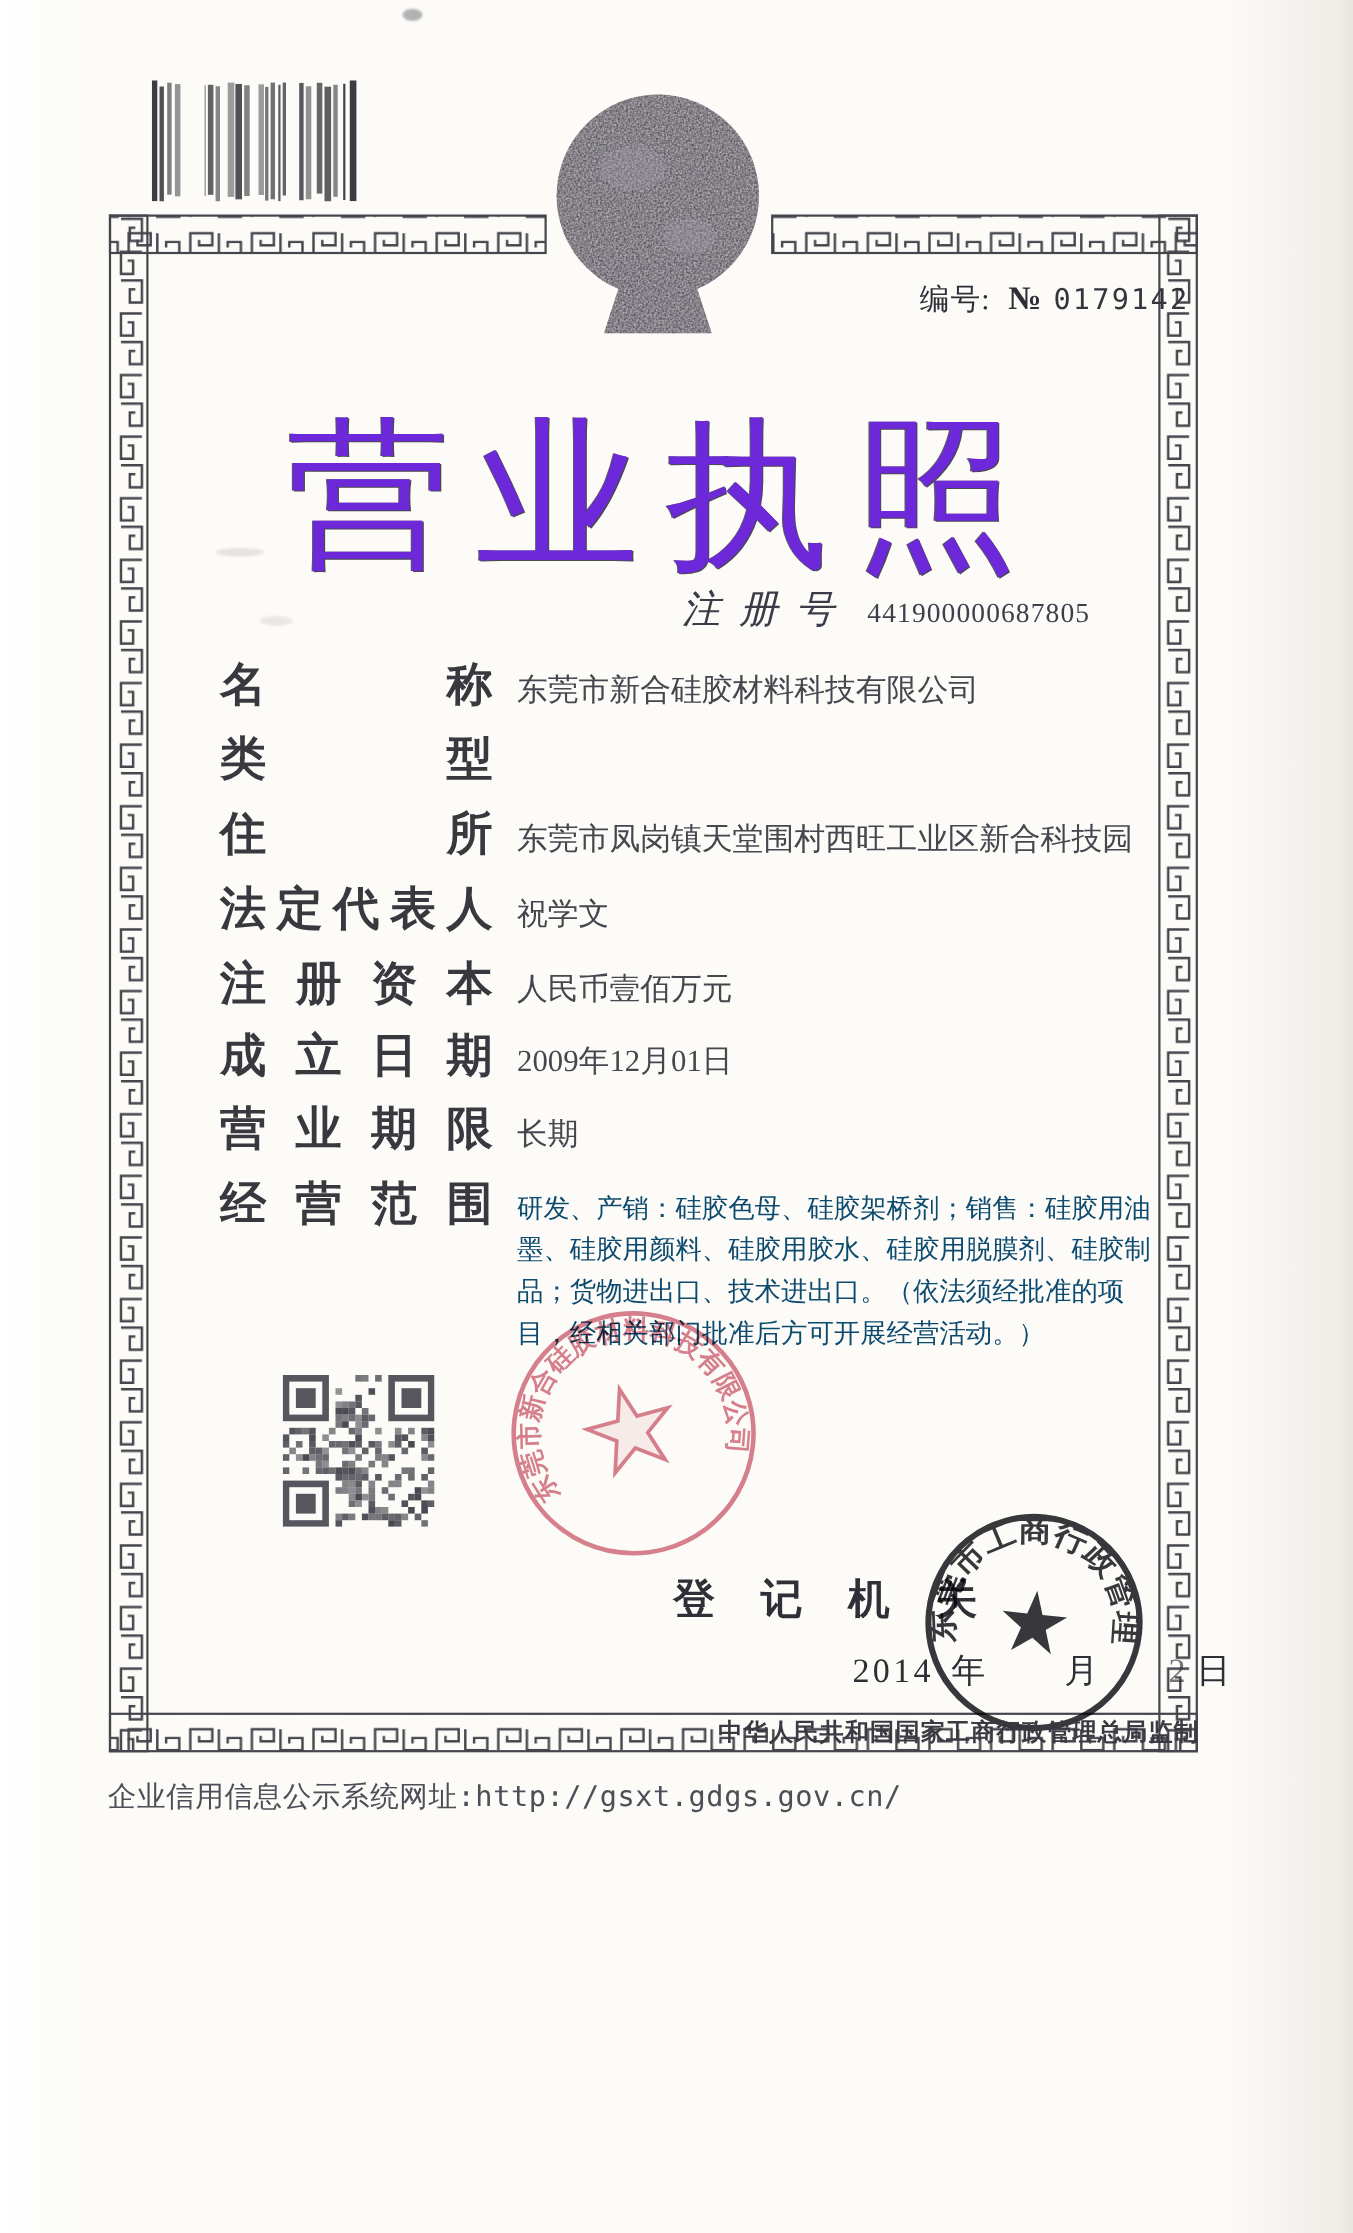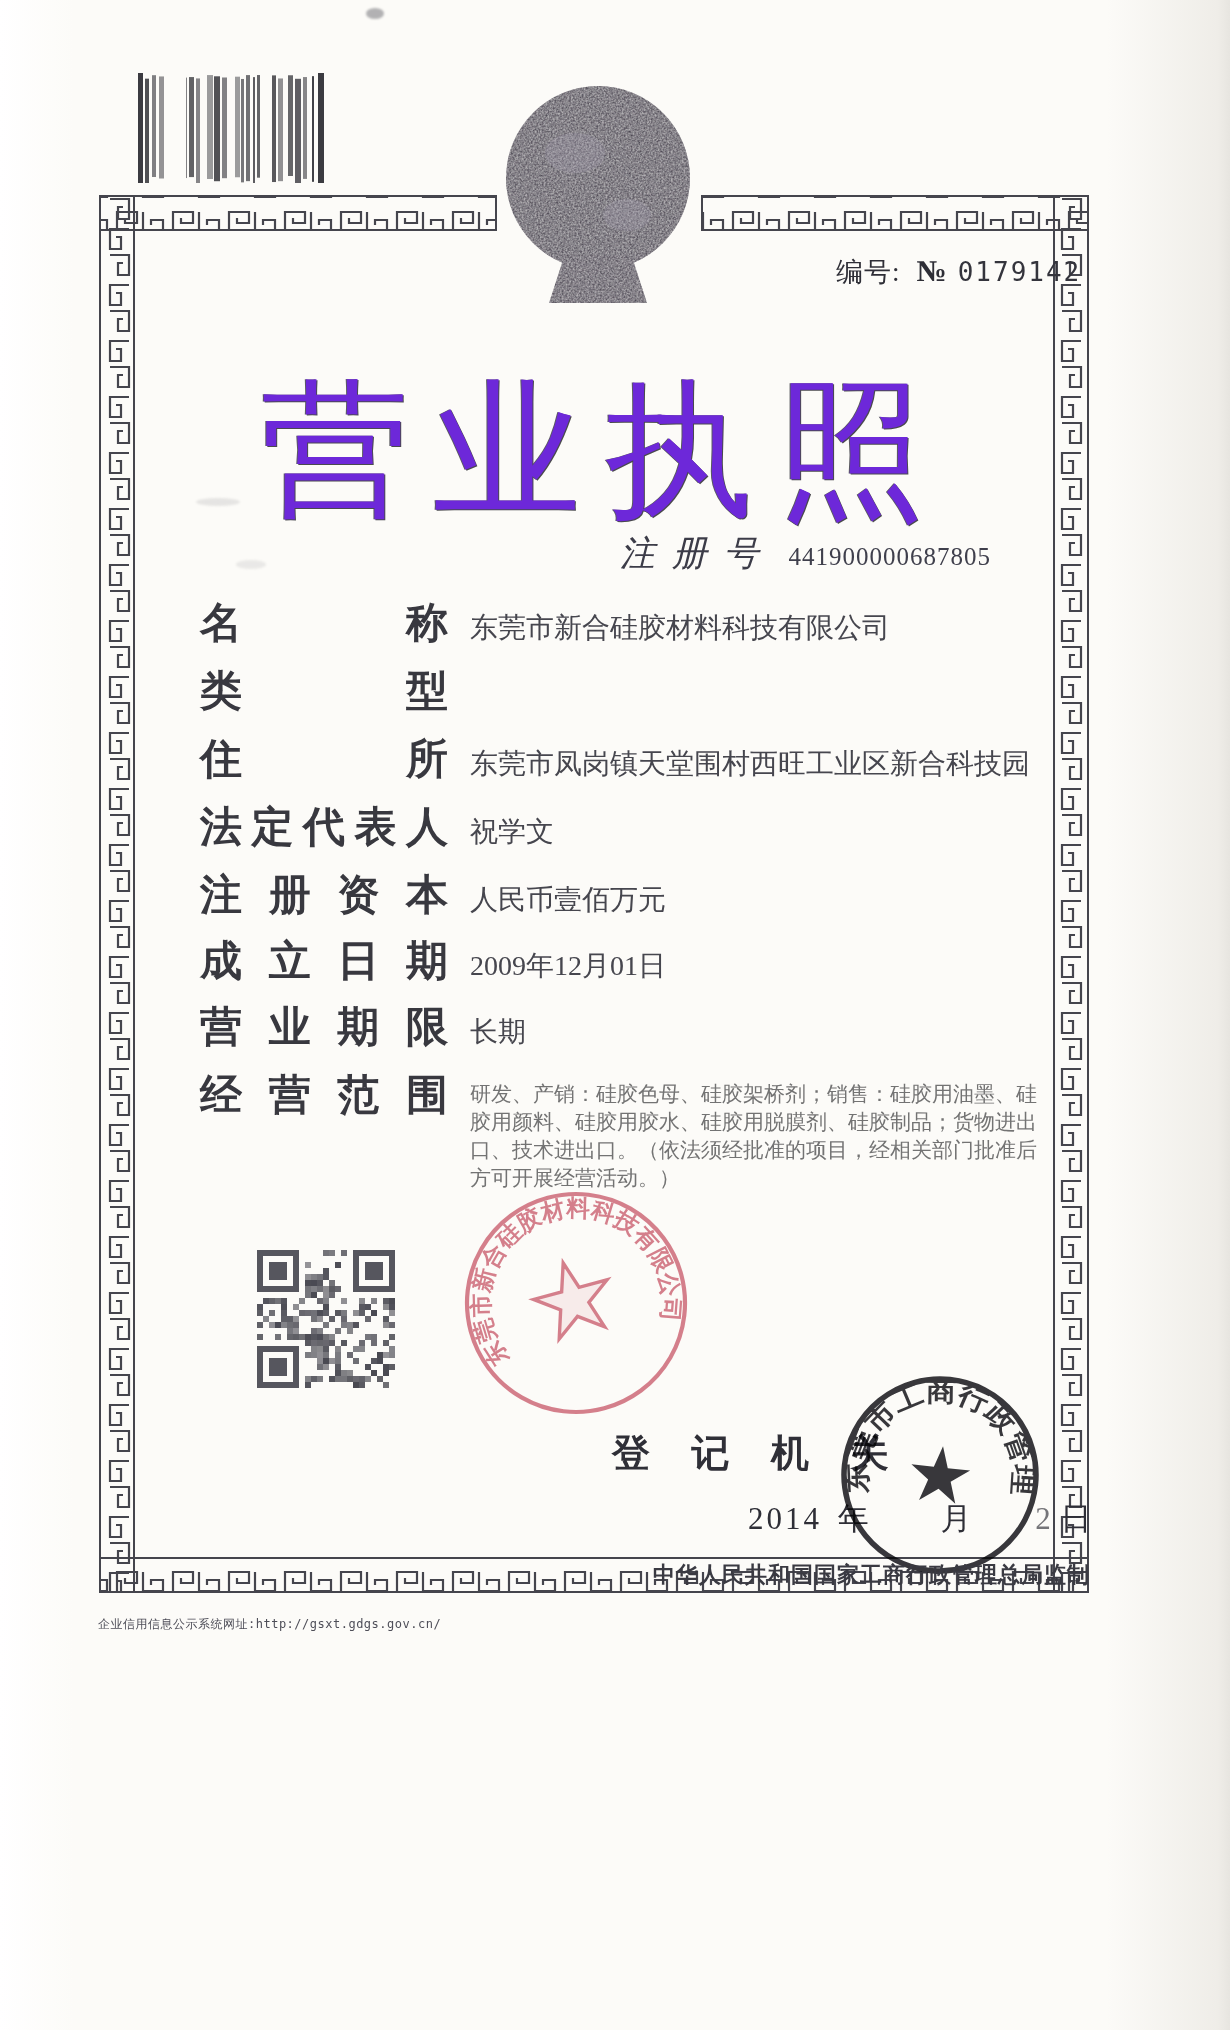--- a/index.html
+++ b/index.html
@@ -22,31 +22,31 @@
   
   #registration-line{left:620px;top:530px;white-space:nowrap;}
   #registration-line .lab{font-size:35px;color:#3c3c48;letter-spacing:4px;font-style:italic;}
   #registration-line .num{font-size:25px;color:#3f3f4c;letter-spacing:1px;margin-left:26px;}
   
   #fields-section{left:200px;top:0;width:880px;height:1300px;}
   .field-row{position:absolute;left:0;width:880px;height:60px;}
   .field-label{position:absolute;left:0;top:0;width:248px;display:flex;justify-content:space-between;
     font-size:42px;font-weight:600;color:#38383f;line-height:46px;}
   .field-value{position:absolute;left:270px;top:11px;width:590px;font-size:28px;color:#46464e;line-height:34px;}
-  .field-value.scope{top:8px;font-size:21px;line-height:28px;color:#737373;width:582px;}
+  .field-value.scope{top:8px;font-size:24px;line-height:38px;color:#0c4a6e;width:582px;}
   
   #issuer-line{left:612px;top:1428px;font-size:38px;font-weight:600;letter-spacing:16px;color:#2f2f37;white-space:nowrap;}
   #issue-date-line{left:748px;top:1498px;font-size:31px;color:#2e2e36;white-space:nowrap;}
   #issue-date-line span{display:inline-block;}
-  #date-year{margin-right:8px;letter-spacing:3px;}
+  #date-year{margin-right:8px;letter-spacing:3px;margin-left:27px;}
   #date-year-unit{margin-right:64px;}
   #date-month-unit{margin-right:56px;}
   #date-day{opacity:.65;margin-right:2px;}
   
-  #footer-left{left:98px;top:1616px;font-family:"DejaVu Sans Mono",monospace;font-size:12px;color:#4e4e58;letter-spacing:.5px;}
+  #footer-left{left:98px;top:1616px;font-family:"DejaVu Sans Mono",monospace;font-size:26px;color:#4e4e58;letter-spacing:.5px;}
   #footer-right{left:0;top:1560px;width:1090px;text-align:right;font-size:22px;font-weight:600;color:#3a3a42;letter-spacing:1px;}
   
   #border-svg,#stamp-svg{left:0;top:0;pointer-events:none;}
   #barcode-svg{left:138px;top:73px;filter:blur(.4px);}
   #emblem-svg{left:495px;top:75px;}
   #qr-svg{left:257px;top:1250px;}
   #stamp-svg{mix-blend-mode:multiply;}
   .artifact{border-radius:50%;background:#6a6a70;filter:blur(1.2px);}
   #artifact-1{left:366px;top:8px;width:18px;height:11px;opacity:.5;}
   #artifact-2{left:196px;top:498px;width:44px;height:8px;opacity:.15;}

